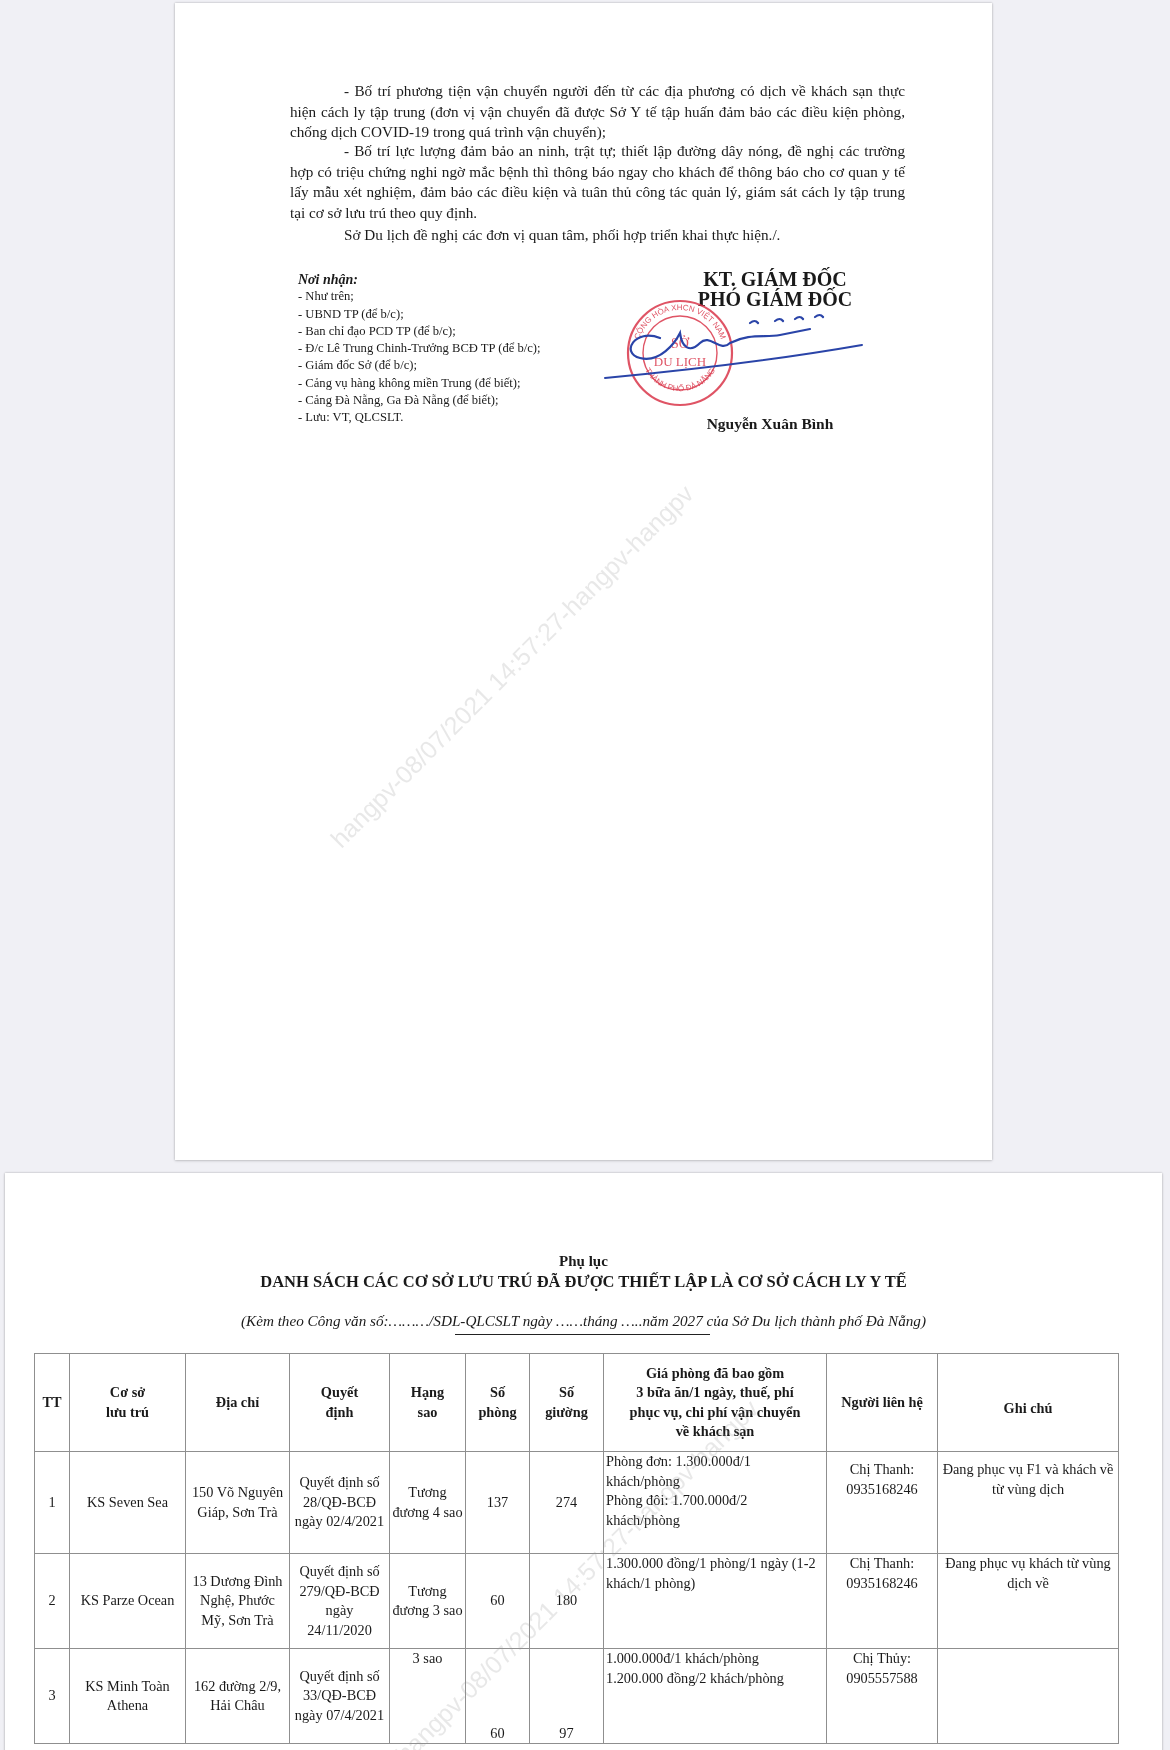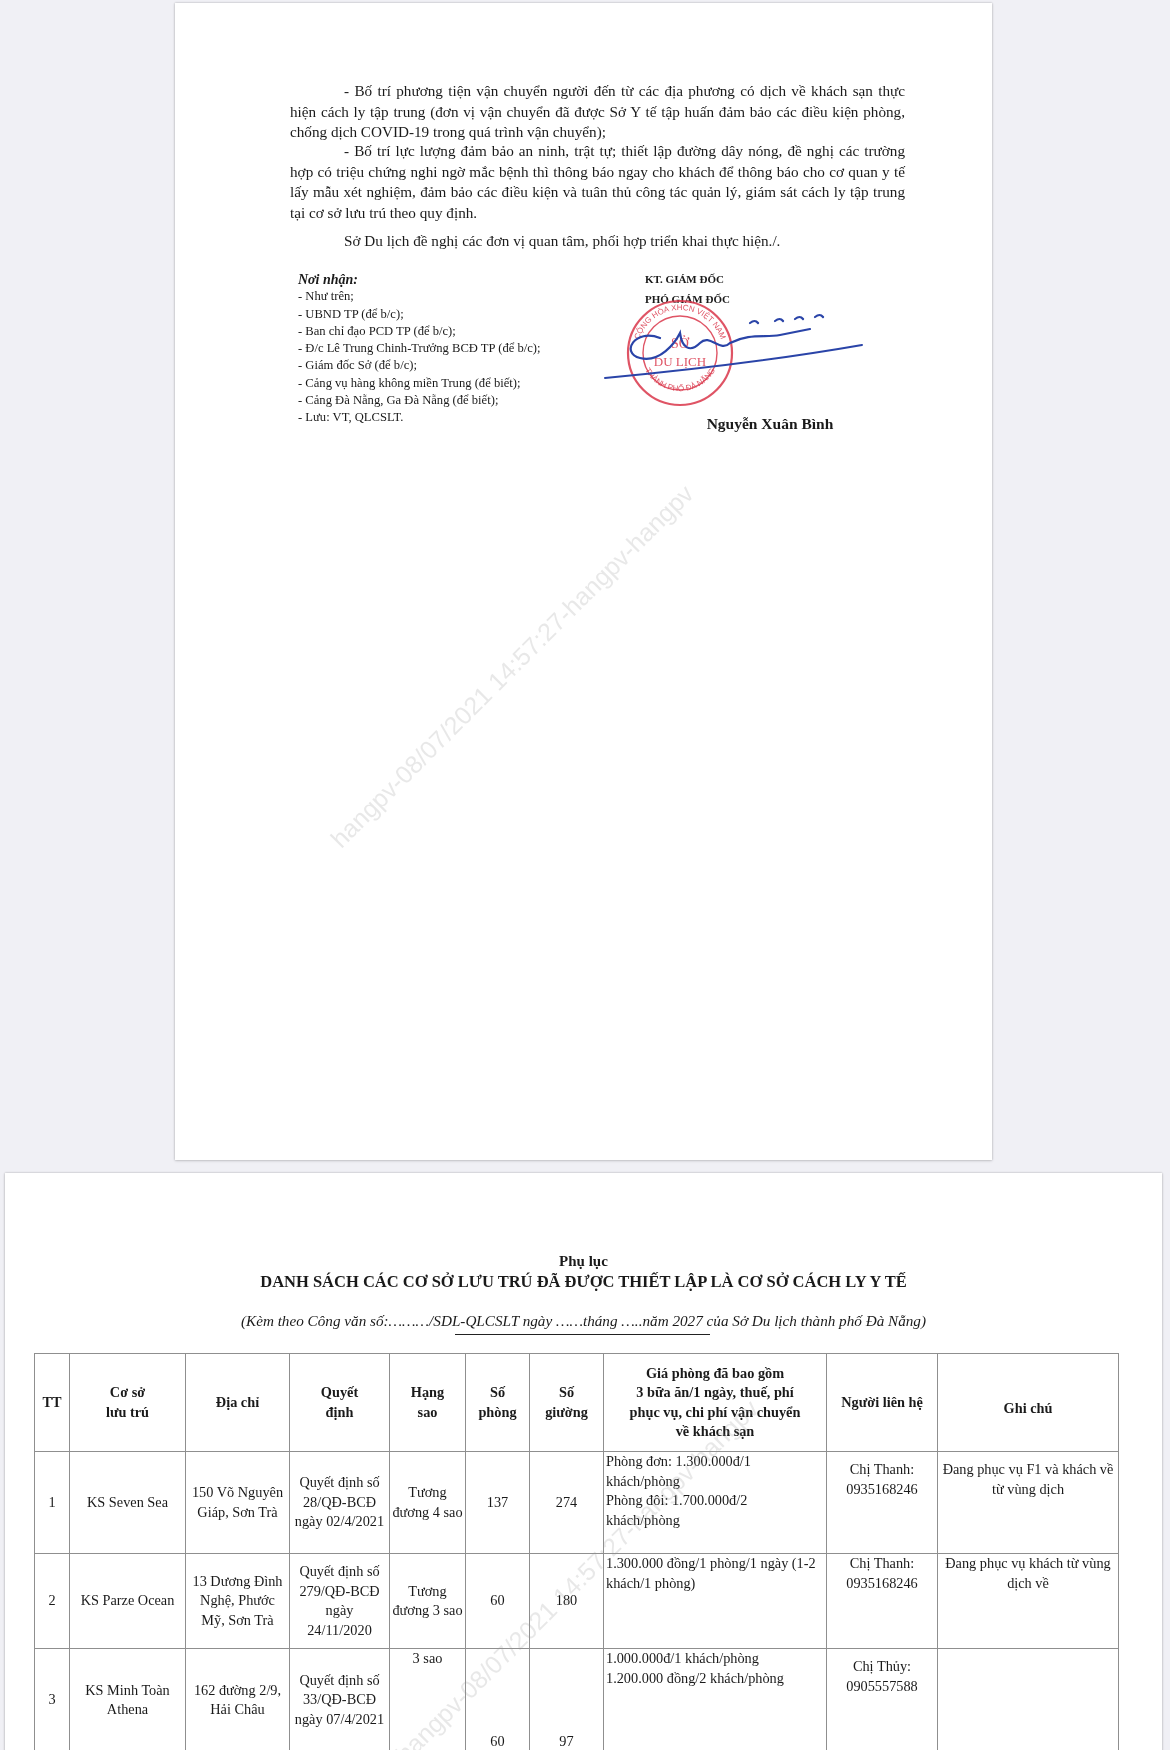--- a/index.html
+++ b/index.html
@@ -17,27 +17,27 @@
   #page1 { left:175px; top:3px; width:817px; height:1157px; }
   #page2 { left:5px; top:1173px; width:1157px; height:600px; }
 
   .para {
     position:absolute; left:115px; width:615px;
     font-size:15.2px; line-height:20.5px; text-align:justify;
     text-indent:54px; margin:0;
   }
   #p1 { top:78px; }
   #p2 { top:138px; }
-  #p3 { top:228px; text-indent:54px; }
+  #p3 { top:222px; text-indent:54px; }
 
   .recipients { position:absolute; left:123px; top:268px; font-size:12.6px; line-height:17.3px; }
   .recipients .title { font-weight:bold; font-style:italic; font-size:14px; }
   .recipients div { white-space:nowrap; }
 
-  .sign { position:absolute; left:470px; top:266px; width:260px; text-align:left; font-weight:bold; font-size:11px; line-height:20px; }
+  .sign { position:absolute; left:470px; top:266px; width:260px; text-align:center; font-weight:bold; font-size:20px; line-height:20px; }
   .sign-name { position:absolute; left:460px; top:412px; width:270px; text-align:center; font-weight:bold; font-size:15.5px; }
   .stamp { position:absolute; left:450px; top:295px; width:110px; height:110px; }
   .signature { position:absolute; left:425px; top:310px; width:270px; height:90px; }
 
   .watermark {
     position:absolute; color:rgba(150,150,150,0.22);
     font-family:"Liberation Sans", "DejaVu Sans", sans-serif;
     font-size:25px; white-space:nowrap; transform-origin:left top;
     pointer-events:none;
   }
@@ -190,20 +190,20 @@
       <tr class="r3">
         <td>3</td>
         <td>KS Minh Toàn Athena</td>
         <td>162 đường 2/9, Hải Châu</td>
         <td>Quyết định số 33/QĐ-BCĐ ngày 07/4/2021</td>
         <td class="top">3 sao</td>
         <td class="bottom">60</td>
         <td class="bottom">97</td>
         <td class="left" style="white-space:pre-line">1.000.000đ/1 khách/phòng
 1.200.000 đồng/2 khách/phòng</td>
-        <td class="top" style="padding-top:8px">Chị Thủy: 0905557588</td>
+        <td class="top" style="padding-top:0">Chị Thủy: 0905557588</td>
         <td></td>
       </tr>
     </tbody>
   </table>
 
   <div class="watermark" id="wm2">hangpv-08/07/2021 14:57:27-hangpv-hangpv</div>
 </div>
 
 </body></html>

